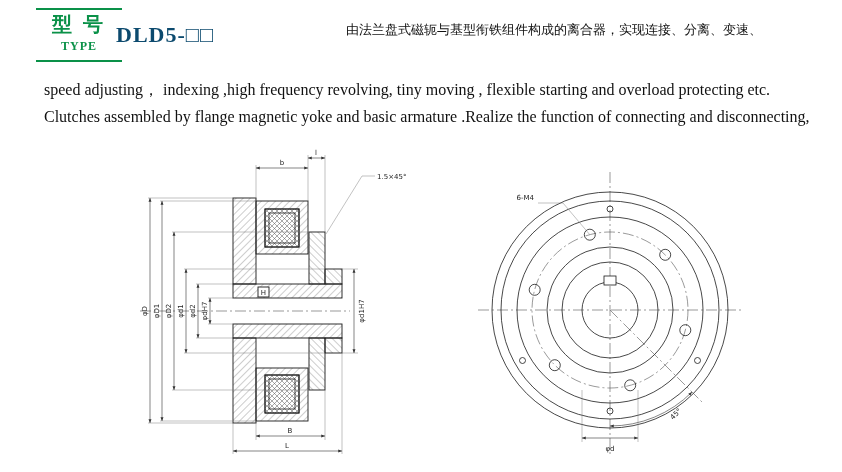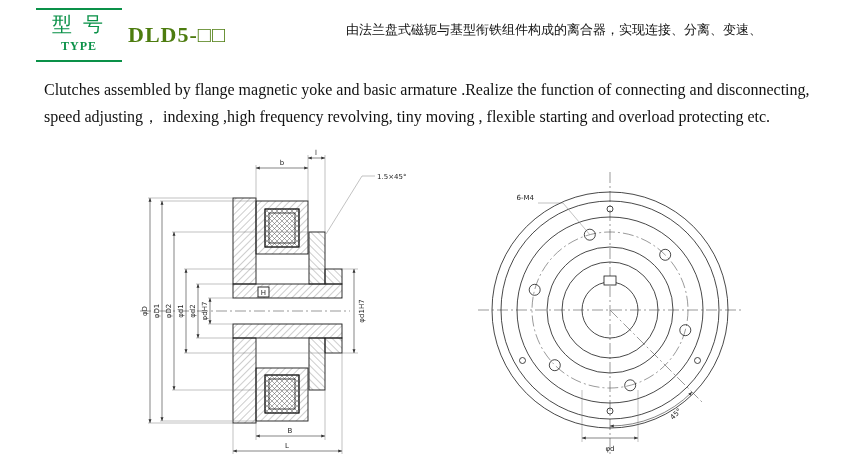--- a/index.html
+++ b/index.html
@@ -1,22 +1,22 @@
 <!DOCTYPE html>
 <html><head>
 <meta charset="utf-8">
 <style>
   html,body{margin:0;padding:0;}
   .page{position:relative;width:842px;height:472px;background:#ffffff;overflow:hidden;
         font-family:"Liberation Serif","DejaVu Serif",serif;color:#111;}
   .type-block{position:absolute;left:36px;top:8px;width:86px;text-align:center;color:#0a9148;}
   .green-rule{height:2px;background:#0a9148;}
-  .type-cn{font-size:20px;font-weight:normal;letter-spacing:3px;margin:2px 0 0 0;line-height:24px;}
+  .type-cn{font-size:20px;font-weight:bold;letter-spacing:3px;margin:2px 0 0 0;line-height:24px;}
   .type-en{font-size:12px;font-weight:bold;margin:0 0 3px 0;line-height:21px;letter-spacing:1px;}
-  .model{position:absolute;left:128px;top:22px;font-size:22px;font-weight:bold;color:#4d7c0f;letter-spacing:1px;}
+  .model{position:absolute;left:116px;top:22px;font-size:22px;font-weight:bold;color:#0c4a6e;letter-spacing:1px;}
   .desc-cn{position:absolute;left:266px;top:16px;width:572px;font-size:13px;line-height:27px;margin-left:48px;}
   .desc-cn .l1{text-indent:32px;}
   .desc-cn div{white-space:nowrap;}
   .desc-en{position:absolute;left:44px;top:76px;width:796px;font-size:16px;line-height:27px;}
   .desc-en div{white-space:nowrap;}
   svg{position:absolute;}
   .left-drawing{left:132px;top:146px;}
   .right-drawing{left:468px;top:158px;}
   .part{stroke:#1a1a1a;stroke-width:0.9;}
   .thin{stroke:#1a1a1a;stroke-width:0.8;fill:none;}
@@ -37,22 +37,22 @@
     <div class="green-rule"></div>
   </div>
 
   <div class="model">DLD5-□□</div>
 
   <div class="desc-cn">
     <div class="l1">由法兰盘式磁轭与基型衔铁组件构成的离合器，实现连接、分离、变速、</div>
   </div>
 
   <div class="desc-en">
+    <div>speed adjusting，  indexing ,high frequency revolving, tiny moving , flexible starting and overload protecting etc.</div>
     <div>Clutches assembled by flange magnetic yoke and basic armature .Realize the function of connecting and disconnecting,</div>
-    <div>speed adjusting，  indexing ,high frequency revolving, tiny moving , flexible starting and overload protecting etc.</div>
   </div>
 
   <svg class="left-drawing" width="315" height="322" viewBox="0 0 315 322">
     <defs>
       <marker id="ar" viewBox="0 0 10 10" refX="9" refY="5" markerWidth="7" markerHeight="7" orient="auto-start-reverse">
         <path d="M0,1.5 L9,5 L0,8.5 z" fill="#333"></path>
       </marker>
       <pattern id="h1" patternUnits="userSpaceOnUse" width="5" height="5" patternTransform="rotate(45)">
         <line x1="0" y1="0" x2="0" y2="5" stroke="#555" stroke-width="0.6"></line>
       </pattern>

